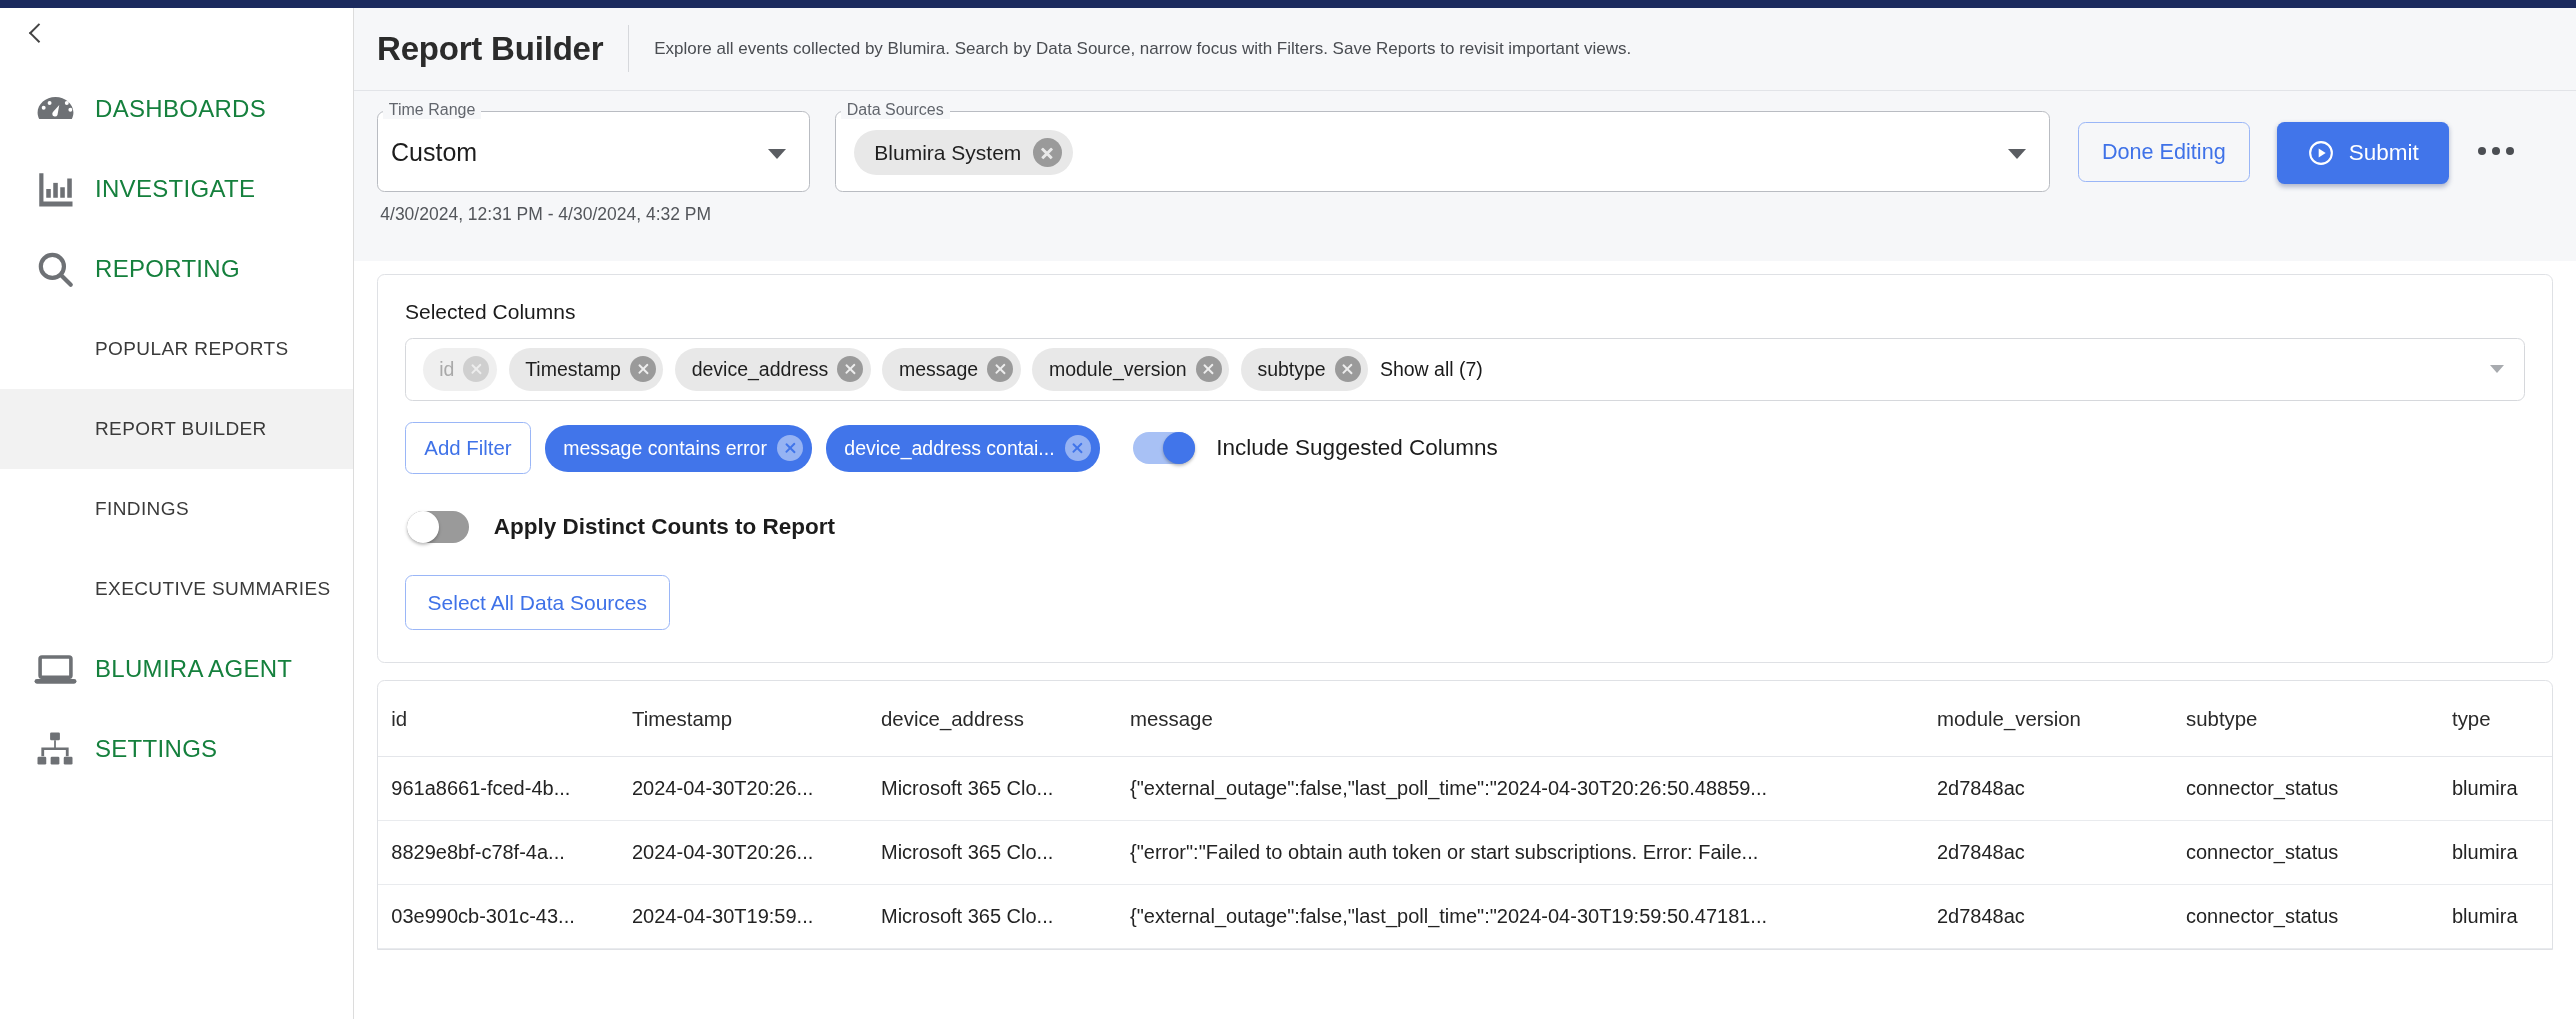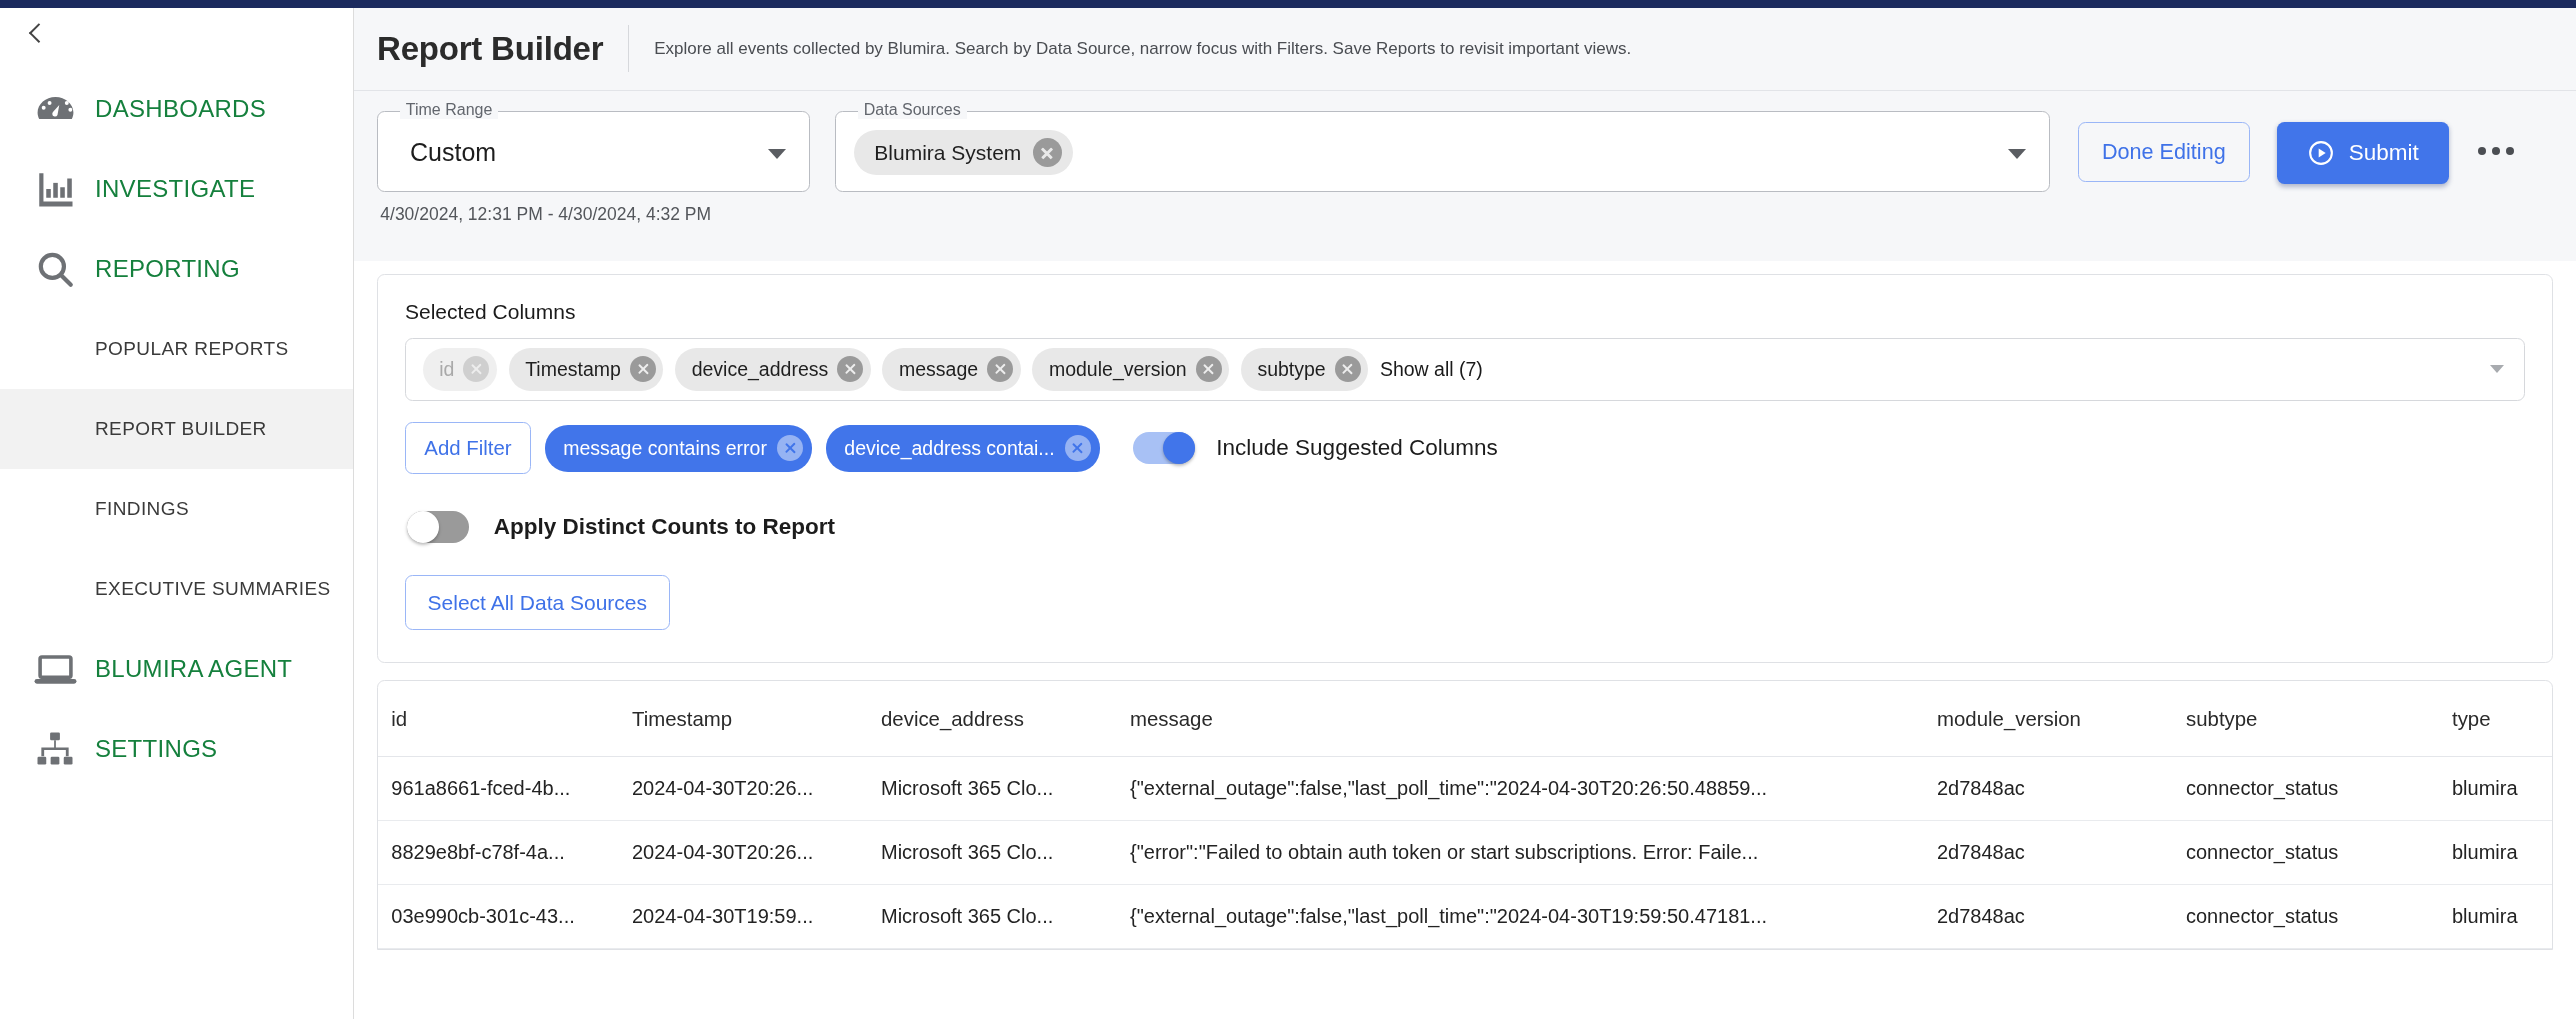--- a/index.html
+++ b/index.html
@@ -77,27 +77,27 @@
     background: #f6f7f9; padding: 20px 23px 0 23px; height: 170px;
     position: relative;
   }
   .ctl-row { display: flex; align-items: flex-start; }
 
   .field {
     position: relative; background: #fff; border: 0.8px solid #b9bcc2;
     border-radius: 7.5px; height: 81px;
   }
   .field-legend {
-    position: absolute; top: -10.8px; left: 22px; background: #f6f7f9;
+    position: absolute; top: -10.8px; left: 5px; background: #f6f7f9;
     padding: 0 5.8px; font-size: 16px; color: #62666d;
   }
   .field.time { width: 433px; flex: 0 0 433px; }
   .time-value {
     font-size: 25px; color: #1d1d1d; position: absolute;
-    left: 32px; top: 26px;
+    left: 13px; top: 26px;
   }
   .caret {
     position: absolute; right: 23px; top: 37px;
     width: 0; height: 0; border-left: 9.1px solid transparent;
     border-right: 9.1px solid transparent; border-top: 10px solid #5a5d62;
   }
   .time-sub {
     margin-top: 11.6px; font-size: 17.5px; color: #53565b; padding-left: 3.3px;
   }
 

